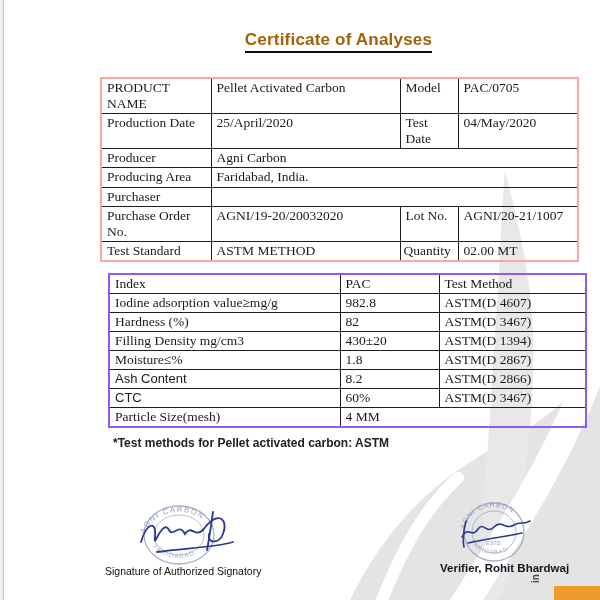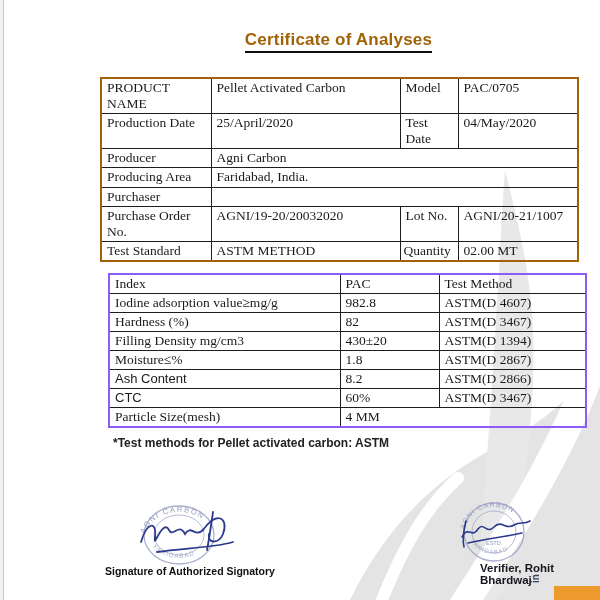--- a/index.html
+++ b/index.html
@@ -9,28 +9,28 @@
   .left-line{position:absolute;left:3px;top:0;width:1px;height:600px;background:#c6c6c6;}
   .watermark{position:absolute;left:330px;top:148px;width:270px;height:452px;z-index:0;}
   .content{position:absolute;left:0;top:0;width:600px;height:600px;z-index:1;}
   .title-wrap{position:absolute;left:100px;top:30px;width:477px;text-align:center;}
   .title-wrap span{display:inline-block;font-size:17px;font-weight:bold;color:#a16207;
         border-bottom:2px solid #0d0d0d;padding-bottom:1px;letter-spacing:.2px;}
   table.doc{border-collapse:collapse;table-layout:fixed;background:transparent;
         font-family:"Liberation Serif",serif;font-size:13.5px;color:#1a1a1a;}
   table.doc td{border:1.5px solid #1d1d1d;padding:1px 2px 1px 5px;vertical-align:top;
         line-height:1.18;overflow:hidden;}
-  table.t1{position:absolute;left:100px;top:77px;width:477px;border:2px solid #a16207;}
+  table.t1{position:absolute;left:100px;top:77px;width:477px;border:2px solid #fca5a5;}
   table.t2{position:absolute;left:108px;top:273px;width:477px;border:2px solid #8b5cf6;}
   .r33{height:33px;}.r19{height:19px;}.r20{height:20px;}.r17{height:17px;margin-left:12px;}.r35{height:35px;}
   table.t2 tr{height:19px;}
   td.sans{font-family:"Liberation Sans",sans-serif;font-size:13px;}
   .footnote{position:absolute;left:113px;top:436px;font-size:12px;font-weight:bold;color:#222;}
-  .sig-label-left{position:absolute;left:105px;top:565px;font-size:10.5px;font-weight:bold;color:#101010;}
-  .sig-label-right{position:absolute;left:440px;top:562px;font-size:11.5px;font-weight:bold;color:#16161f;margin-left:40px;}
+  .sig-label-left{position:absolute;left:105px;top:565px;font-size:10.5px;font-weight:normal;color:#101010;}
+  .sig-label-right{position:absolute;left:440px;top:562px;font-size:11.5px;font-weight:bold;color:#16161f;}
   .stamp-left{position:absolute;left:133px;top:502px;width:112px;height:70px;z-index:2;}
   .stamp-right{position:absolute;left:452px;top:499px;width:84px;height:68px;z-index:2;}
   .vtext{position:absolute;left:531px;top:573px;font-size:10px;font-weight:bold;color:#37445e;
         transform:rotate(-90deg);transform-origin:center;}
   .orange-corner{position:absolute;right:0;bottom:0;width:46px;height:14px;background:#ee9b2e;z-index:2;}
   .stamp-text{fill:#979dc0;font-family:"Liberation Sans",sans-serif;}
 </style>
 </head>
 <body>
 

